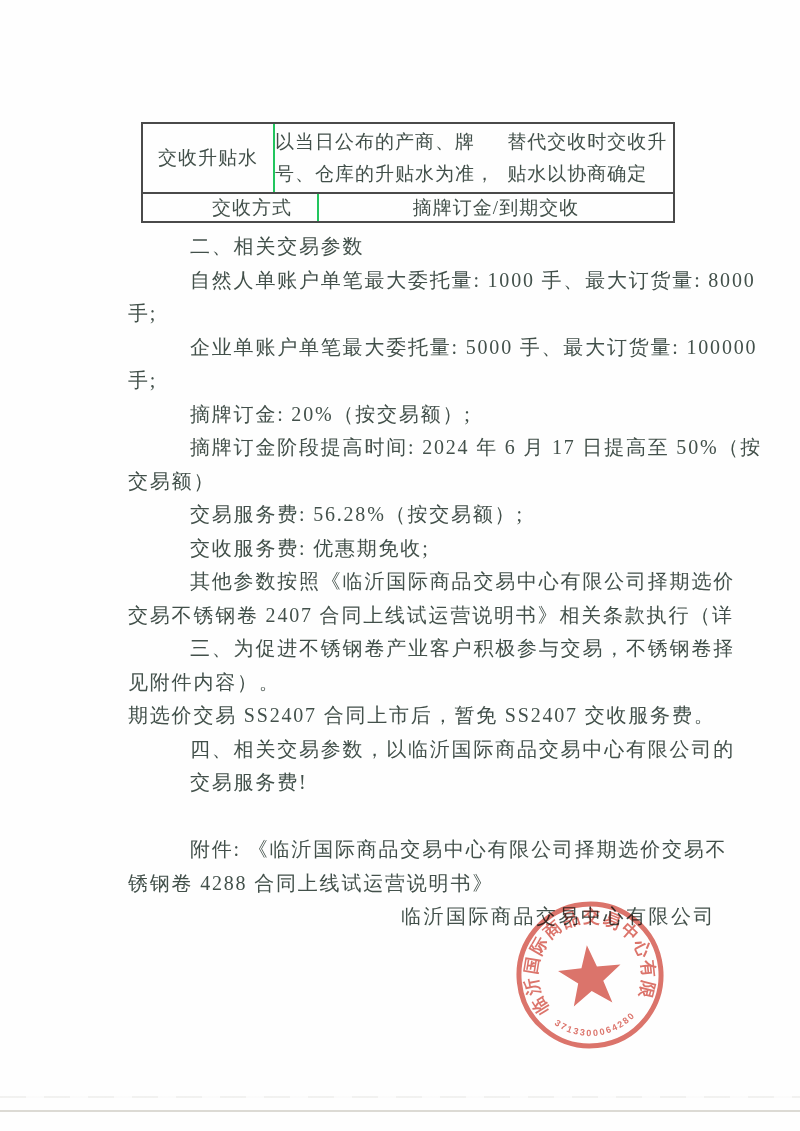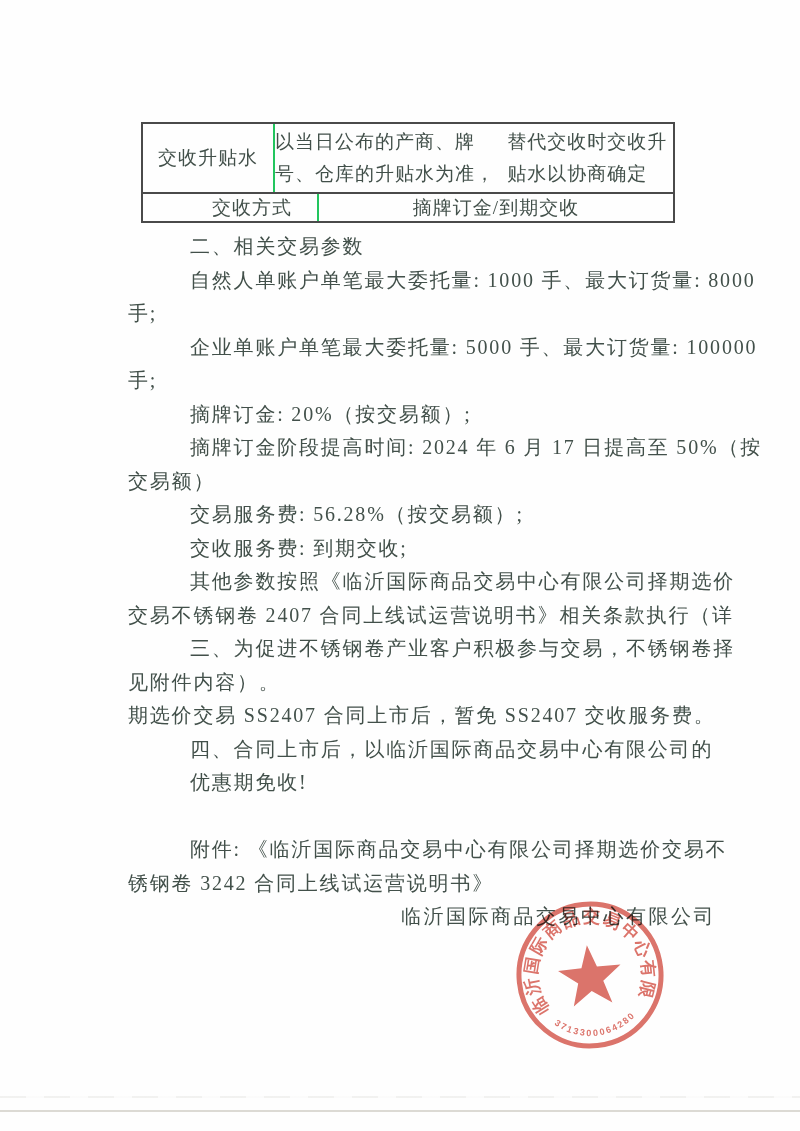--- a/index.html
+++ b/index.html
@@ -91,31 +91,31 @@
   <div class="doc-body">
     <div class="line indent">二、相关交易参数</div>
     <div class="line indent">自然人单账户单笔最大委托量: 1000 手、最大订货量: 8000</div>
     <div class="line">手;</div>
     <div class="line indent">企业单账户单笔最大委托量: 5000 手、最大订货量: 100000</div>
     <div class="line">手;</div>
     <div class="line indent">摘牌订金: 20%（按交易额）;</div>
     <div class="line indent">摘牌订金阶段提高时间: 2024 年 6 月 17 日提高至 50%（按</div>
     <div class="line">交易额）</div>
     <div class="line indent">交易服务费: 56.28%（按交易额）;</div>
-    <div class="line indent">交收服务费: 到期交收;</div>
+    <div class="line indent">交收服务费: 优惠期免收;</div>
     <div class="line indent">其他参数按照《临沂国际商品交易中心有限公司择期选价</div>
     <div class="line">交易不锈钢卷 2407 合同上线试运营说明书》相关条款执行（详</div>
     <div class="line indent">三、为促进不锈钢卷产业客户积极参与交易，不锈钢卷择</div>
     <div class="line">见附件内容）。</div>
     <div class="line">期选价交易 SS2407 合同上市后，暂免 SS2407 交收服务费。</div>
-    <div class="line indent">四、合同上市后，以临沂国际商品交易中心有限公司的</div>
-    <div class="line indent">优惠期免收!</div>
+    <div class="line indent">四、相关交易参数，以临沂国际商品交易中心有限公司的</div>
+    <div class="line indent">交易服务费!</div>
     <div class="line spacer"></div>
     <div class="line indent">附件: 《临沂国际商品交易中心有限公司择期选价交易不</div>
-    <div class="line">锈钢卷 3242 合同上线试运营说明书》</div>
+    <div class="line">锈钢卷 4288 合同上线试运营说明书》</div>
     <div class="line right">临沂国际商品交易中心有限公司</div>
   </div>
 
   <div class="seal">
     <svg viewBox="0 0 196 196">
       <defs>
         <path id="arcTop" d="M 54.6 128.4 A 53 53 0 1 1 141.4 128.4" fill="none"></path>
         <path id="arcBottom" d="M 57.2 143.3 A 61 61 0 0 0 138.8 143.3" fill="none"></path>
       </defs>
       <circle cx="98" cy="98" r="71" fill="none" stroke="#d5554a" stroke-width="5"></circle>

